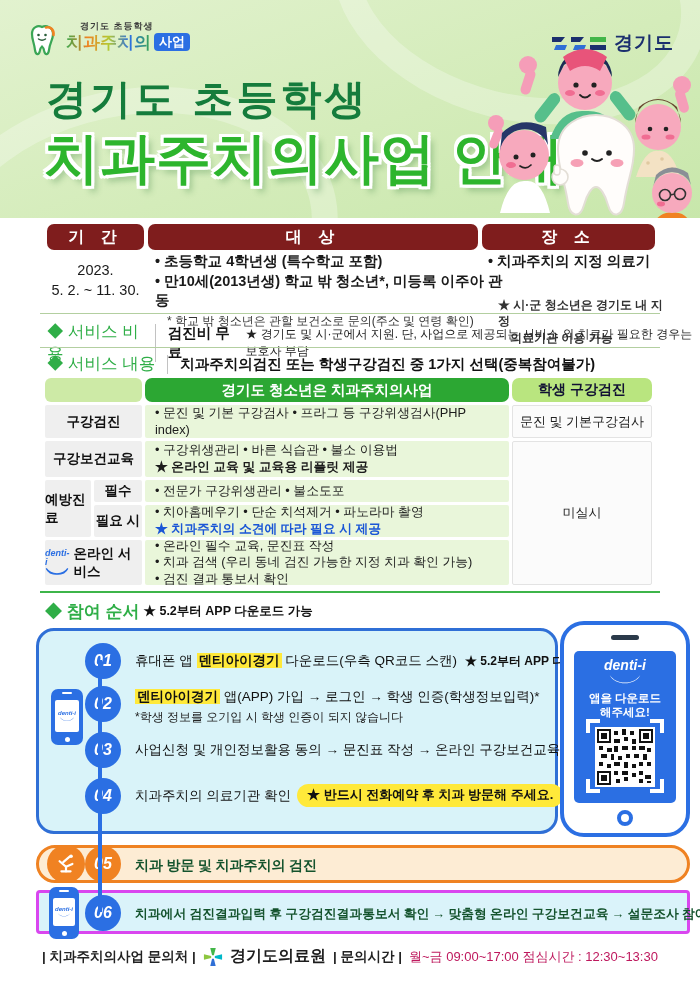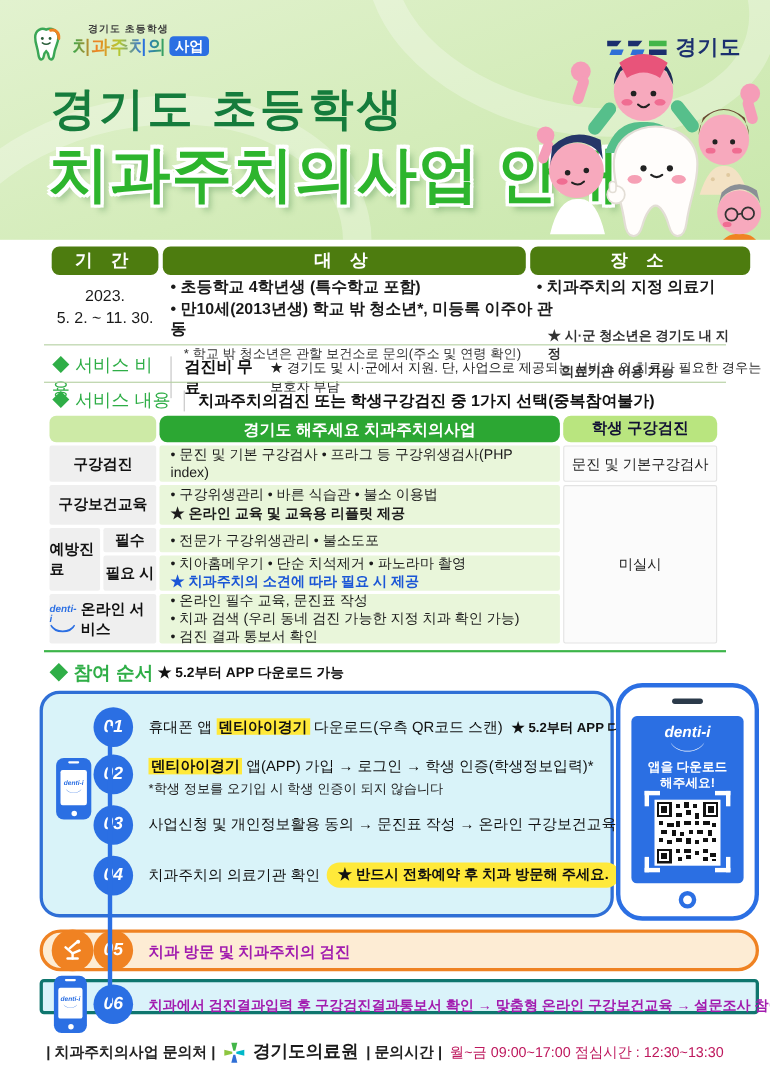--- a/index.html
+++ b/index.html
@@ -25,21 +25,21 @@
 
   .gg-logo { right:26px; top:30px; display:flex; align-items:center; gap:6px; }
   .gg-name { font-size:19px; font-weight:bold; color:#1b2f6e; letter-spacing:1px; }
 
   .title1 { left:46px; top:72px; font-size:41px; font-weight:900; color:#157c3c; letter-spacing:3px; }
   .title2 { left:44px; top:122px; font-size:55px; font-weight:900; color:#2db52d; letter-spacing:1px; z-index:1;
     text-shadow:-3px -3px 0 #fff,3px -3px 0 #fff,-3px 3px 0 #fff,3px 3px 0 #fff,0 -3px 0 #fff,0 3px 0 #fff,-3px 0 0 #fff,3px 0 0 #fff,5px 6px 6px rgba(30,110,40,.35); }
   .illu { right:0; bottom:-4px; z-index:2; }
 
   
-  .pill { height:26px; background:#4d7c0f; border-radius:7px; color:#fff; font-weight:bold;
+  .pill { height:26px; background:#7f1d1d; border-radius:7px; color:#fff; font-weight:bold;
     font-size:16px; display:flex; align-items:center; justify-content:center; letter-spacing:6px; }
   .info-txt { font-size:14.5px; color:#1a1a1a; }
   .b { font-weight:bold; }
   .bullet-line { font-size:14.5px; font-weight:bold; color:#1a1a1a; line-height:1.35; }
   .note-line { font-size:12px; color:#333; line-height:1.35; }
   .hline { height:1px; background:#b3cfa0; }
 
   .sec-label { color:#2fae47; font-weight:normal; font-size:16.5px; }
   .sec-sep { border-left:1.5px solid #c2c2c2; padding-left:12px; margin-left:12px; }
   .sec-val { font-size:14.5px; font-weight:bold; color:#111; }
@@ -91,27 +91,27 @@
   .stepc { position:absolute; width:36px; height:36px; border-radius:50%; background:#2b6fe3; color:#fff;
     display:flex; align-items:center; justify-content:center; font-size:16px; font-weight:bold; font-style:italic; z-index:4; }
   .stept { position:absolute; font-size:13.5px; color:#111; white-space:nowrap; z-index:4; }
   .hl { background:#ffe93a; font-weight:bold; padding:0 2px; }
   .star-sm { font-size:12px; font-weight:bold; margin-left:8px; }
   .sub-note { font-size:12px; color:#222; }
   .badge-yellow { background:#ffe93a; border-radius:12px; padding:2px 10px 3px; font-weight:bold; font-size:13px; margin-left:6px; }
 
   .box5 { left:36px; top:845px; width:654px; height:38px; background:#fdecd4;
     border:3px solid #ef8222; border-radius:19px; z-index:2; }
-  .box6 { left:36px; top:890px; width:654px; height:32px; background:#daf3fa;
-    border:3px solid #0f766e; border-radius:4px; z-index:2; }
+  .box6 { left:36px; top:890px; width:654px; height:44px; background:#daf3fa;
+    border:3px solid #d946ef; border-radius:4px; z-index:2; }
   .circ-orange { position:absolute; left:8px; top:-3px; width:38px; height:38px; background:#f08222;
     border-radius:50%; display:flex; align-items:center; justify-content:center; z-index:4; }
   .c05 { left:46px; top:-2px; background:#f08222; }
   .c06 { left:46px; top:2px; }
-  .row-text { position:absolute; left:96px; font-size:14px; font-weight:bold; color:#a21caf; white-space:nowrap; z-index:4; }
+  .row-text { position:absolute; left:96px; font-size:14px; font-weight:bold; color:#14532d; white-space:nowrap; z-index:4;font-family:Liberation Serif, serif; }
 
   .mini-phone { position:absolute; background:#2b6fe3; border-radius:7px; z-index:4;
     display:flex; flex-direction:column; align-items:center; }
   .mini-screen { background:#fff; border-radius:2px; width:76%; flex:1; margin:6px 0 5px;
     display:flex; flex-direction:column; align-items:center; justify-content:center; overflow:hidden; }
   .mini-word { font-size:6px; font-weight:bold; font-style:italic; color:#2b6fe3; line-height:1; }
   .mini-dot { width:5px; height:5px; background:#fff; border-radius:50%; margin-bottom:3px; }
   .mini-bar { width:10px; height:2px; background:#fff; border-radius:1px; margin-top:3px; }
 
   
@@ -216,21 +216,21 @@
       <path d="M192,132 Q197,136 202,132" stroke="#222" stroke-width="2" fill="none" stroke-linecap="round"></path>
       <ellipse cx="177" cy="136" rx="6.5" ry="4" fill="#f6a0b5"></ellipse>
         <ellipse cx="217" cy="136" rx="6.5" ry="4" fill="#f6a0b5"></ellipse>
       <circle cx="160" cy="150" r="8" fill="#fffdfb" stroke="#e3ded6" stroke-width="1.6"></circle>
       <rect x="154" y="138" width="6" height="10" rx="3" fill="#fffdfb" stroke="#e3ded6" stroke-width="1.4"></rect>
     </svg>
   </div>
 
   <div class="abs pill" style="left:47px; top:224px; width:97px;">기 간</div>
   <div class="abs pill" style="left:148px; top:224px; width:330px;">대 상</div>
-  <div class="abs pill" style="left:482px; top:224px; width:200px;">장 소</div>
+  <div class="abs pill" style="left:482px; top:224px; width:173px;">장 소</div>
 
   <div class="abs info-txt" style="left:47px; top:260px; width:97px; text-align:center; line-height:1.4;">
     <div>2023.</div>
     <div>5. 2. ~ 11. 30.</div>
   </div>
 
   <div class="abs" style="left:155px; top:252px; width:330px;">
     <div class="bullet-line">•  초등학교 4학년생 (특수학교 포함)</div>
     <div class="bullet-line">•  만10세(2013년생) 학교 밖 청소년*, 미등록 이주아동</div>
     <div class="note-line" style="margin-left:12px; margin-top:2px;">* 학교 밖 청소년은 관할 보건소로 문의(주소 및 연령 확인)</div>
@@ -252,21 +252,21 @@
 
   <div class="abs hline" style="left:40px; top:347px; width:620px;"></div>
 
   <div class="abs" style="left:47px; top:353px; display:flex; align-items:center;">
     <span class="sec-label">◆ 서비스 내용</span>
     <span class="sec-sep sec-val">치과주치의검진 또는 학생구강검진 중 1가지 선택(중복참여불가)</span>
   </div>
 
   <div class="abs svc">
     <div class="cell h-empty"></div>
-    <div class="cell h-main">경기도 해주세요 치과주치의사업</div>
+    <div class="cell h-main">경기도 청소년은 치과주치의사업</div>
     <div class="cell h-stud">학생 구강검진</div>
 
     <div class="cell lab span2">구강검진</div>
     <div class="cont">
       <div>•  문진 및 기본 구강검사   •  프라그 등 구강위생검사(PHP index)</div>
     </div>
     <div class="cell stud-cell">문진 및 기본구강검사</div>
 
     <div class="cell stud-cell merged">미실시</div>
 

